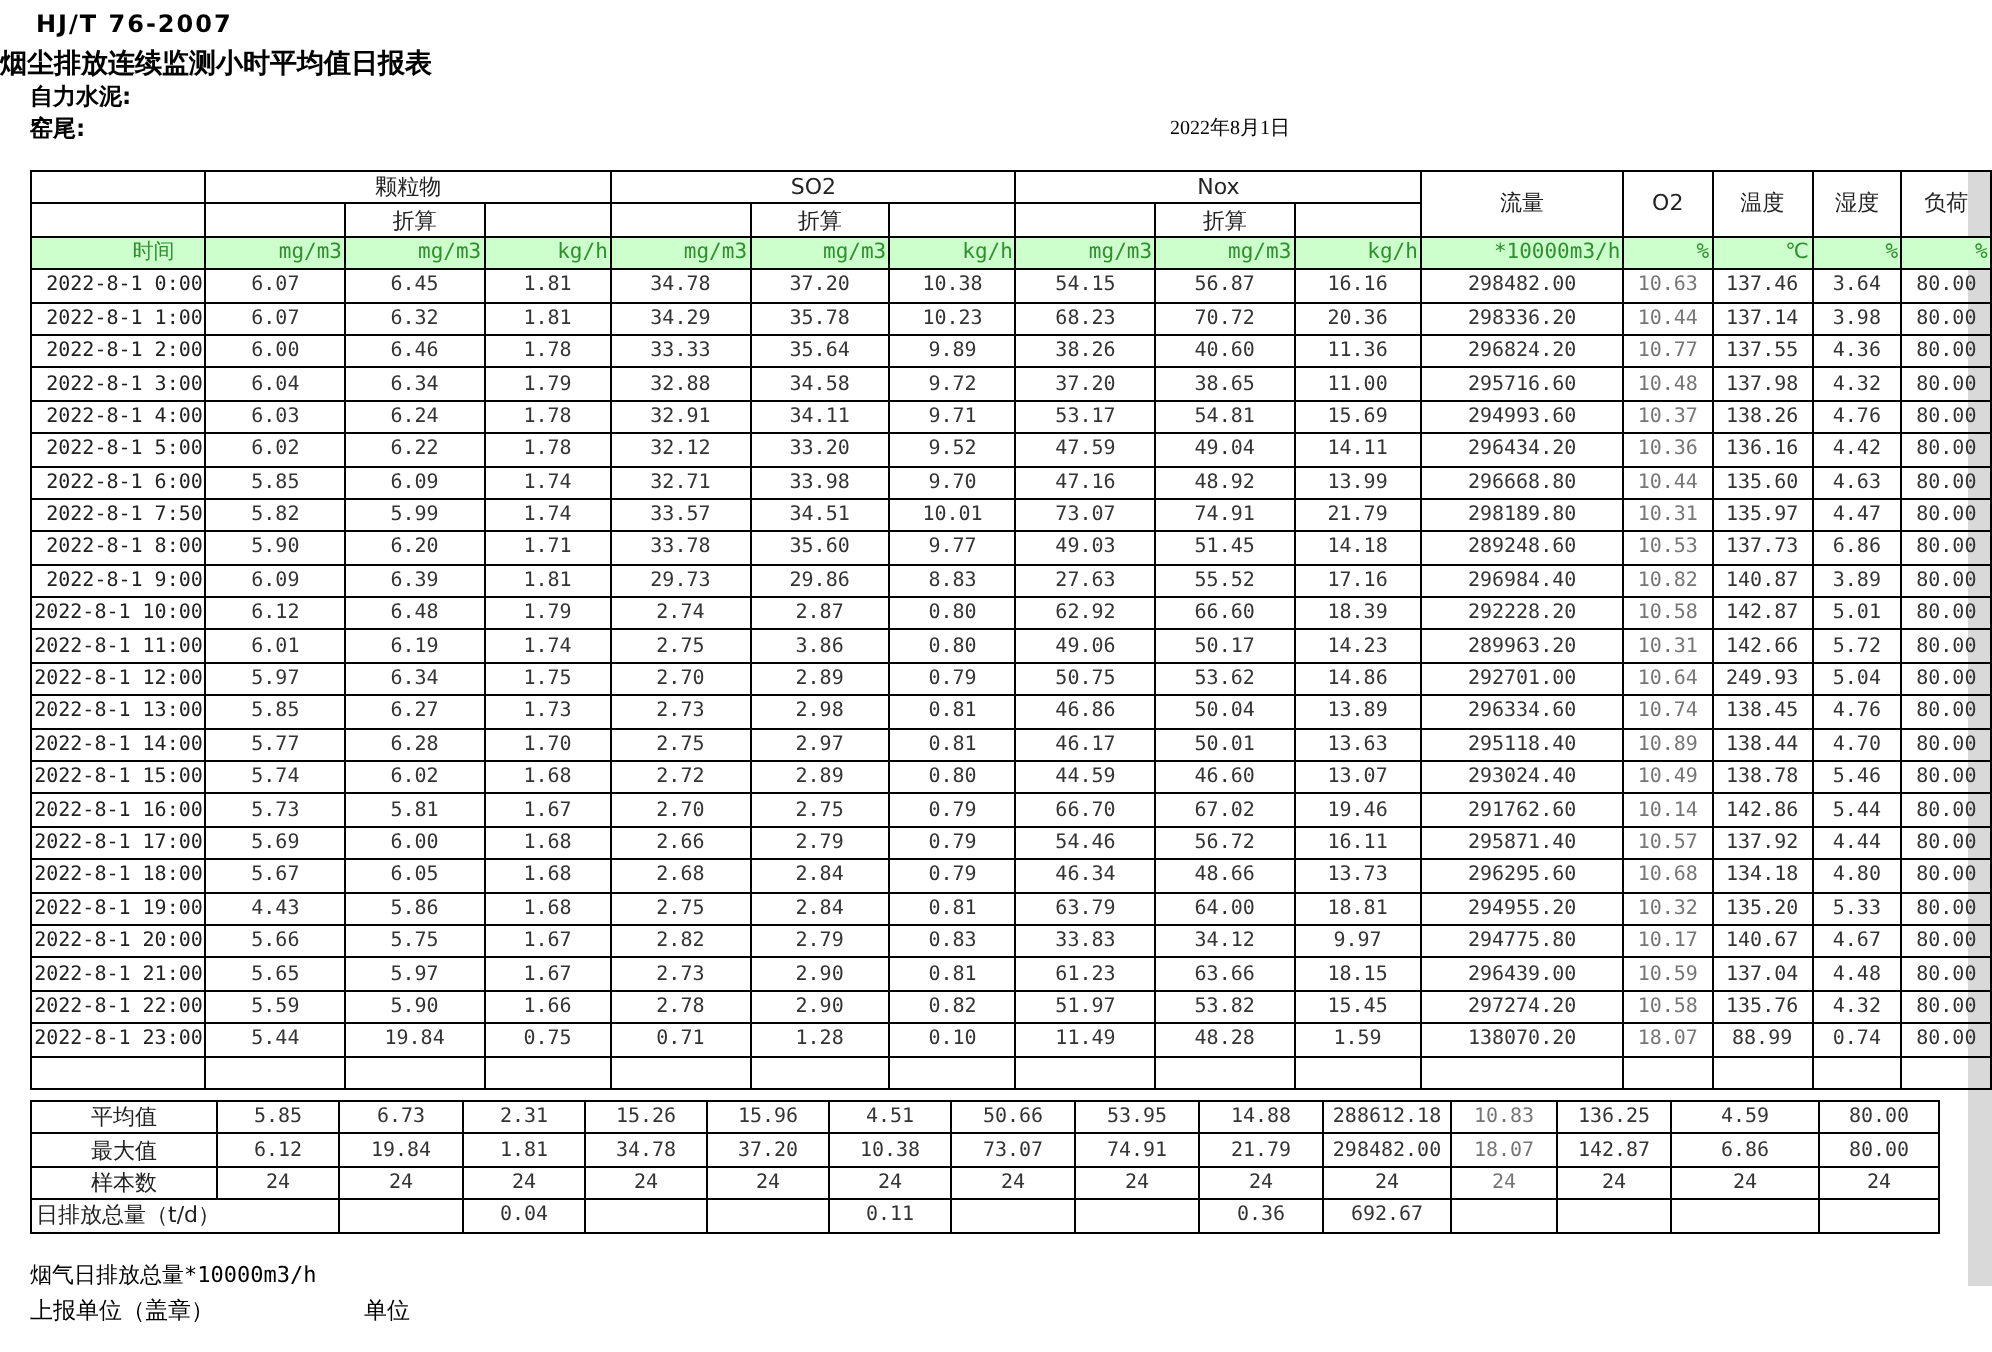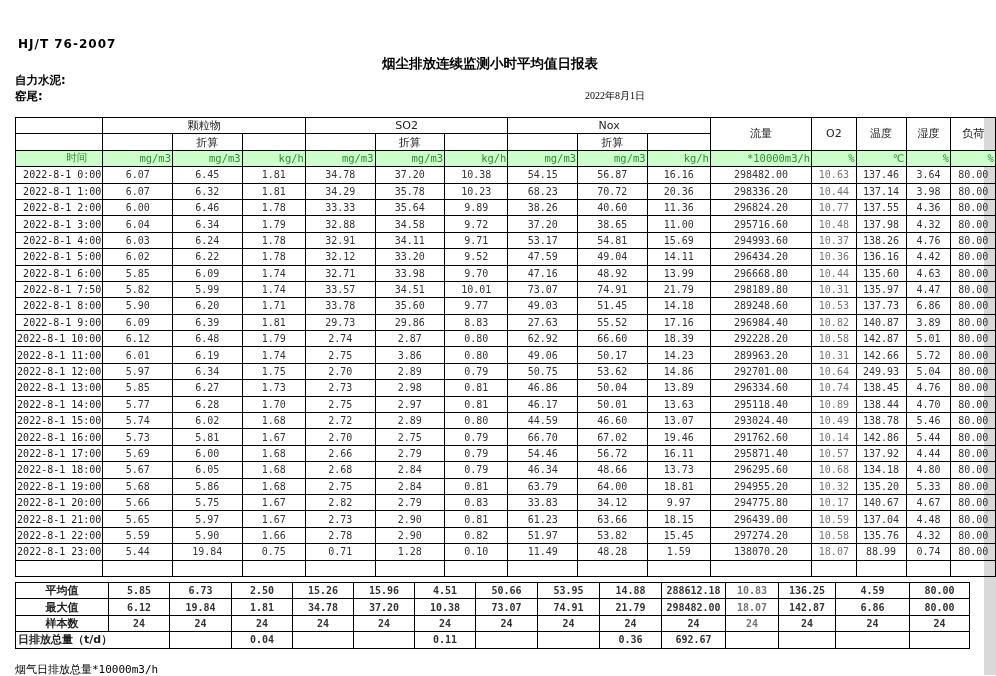--- a/index.html
+++ b/index.html
@@ -1,22 +1,22 @@
 <!DOCTYPE html>
 <html><head>
 <meta charset="utf-8">
 <style>
   html,body { margin:0; padding:0; }
   body {
     width:996px; height:676px; background:#ffffff; position:relative; overflow:hidden;
     font-family:"DejaVu Sans", "Liberation Sans", sans-serif; color:#000;
   }
-  .abs { position:absolute;margin-top:32px; }
+  .abs { position:absolute; }
   .standard-no { left:18px; top:5px; font-size:12px; font-weight:bold; letter-spacing:1px; }
-  .report-title { left:0; top:23px; width:980px; text-align:center; font-size:13.5px; font-weight:bold; }
+  .report-title { left:0; top:23px; width:980px; text-align:left; font-size:13.5px; font-weight:bold; }
   .company { left:15px; top:41px; font-size:11.5px; font-weight:bold; }
   .location { left:15px; top:57px; font-size:11.5px; font-weight:bold; }
   .report-date { left:585px; top:57px; font-size:10px;font-family:Liberation Serif, serif; }
   .edge-shadow { left:984px; top:85px; width:12px; height:558px; background:#d9d9d9; }
 
   .tables-wrap { left:15px; top:85px; }
 
   table.report { border-collapse:collapse; table-layout:fixed; }
   table.report td {
     border:1px solid #000; padding:0 1px; height:15.4px; overflow:hidden; white-space:nowrap;
@@ -25,21 +25,21 @@
     font-size:10px; color:#333;
   }
   table.report td.hdr { font-size:11px; color:#222; font-family:"DejaVu Sans", sans-serif; }
   table.report tr.unit-row td { background:#ccffcc; color:#2f8f2f; font-size:10.5px;padding-left:36px; }
   table.report td.time { color:#222;text-align:right; }
   table.report td.o2 { color:#757575; }
   table.report td.label { font-size:11px; color:#222; font-family:"DejaVu Sans", sans-serif; }
   table.report td.label-left { font-size:11px; color:#222; text-align:left; padding-left:2px;
     font-family:"DejaVu Sans", sans-serif; }
 
-  table.summary { margin-top:5px;font-weight:bold; }
+  table.summary { margin-top:5px; }
 
   .footer-note { margin-top:13px; font-size:11px; font-family:"DejaVu Sans Mono","DejaVu Sans",monospace; }
   .footer-line { margin-top:3px; font-size:11.5px; }
   .footer-line .unit-lbl { margin-left:75px; }
 </style>
 </head>
 <body>
 
 <div class="abs standard-no">HJ/T 76-2007</div>
 <div class="abs report-title">烟尘排放连续监测小时平均值日报表</div>
@@ -429,21 +429,21 @@
           <td>48.66</td>
           <td>13.73</td>
           <td>296295.60</td>
           <td class="o2">10.68</td>
           <td>134.18</td>
           <td>4.80</td>
           <td>80.00</td>
         </tr>
         <tr>
           <td class="time">2022-8-1 19:00</td>
-          <td>5.68</td>
+          <td>4.43</td>
           <td>5.86</td>
           <td>1.68</td>
           <td>2.75</td>
           <td>2.84</td>
           <td>0.81</td>
           <td>63.79</td>
           <td>64.00</td>
           <td>18.81</td>
           <td>294955.20</td>
           <td class="o2">10.32</td>
@@ -555,21 +555,21 @@
         <col style="width: 53px;">
         <col style="width: 57px;">
         <col style="width: 74px;">
         <col style="width: 60px;">
       </colgroup>
     <tbody>
         <tr>
           <td class="label">平均值</td>
           <td>5.85</td>
           <td>6.73</td>
-          <td>2.50</td>
+          <td>2.31</td>
           <td>15.26</td>
           <td>15.96</td>
           <td>4.51</td>
           <td>50.66</td>
           <td>53.95</td>
           <td>14.88</td>
           <td>288612.18</td>
           <td class="o2">10.83</td>
           <td>136.25</td>
           <td>4.59</td>

